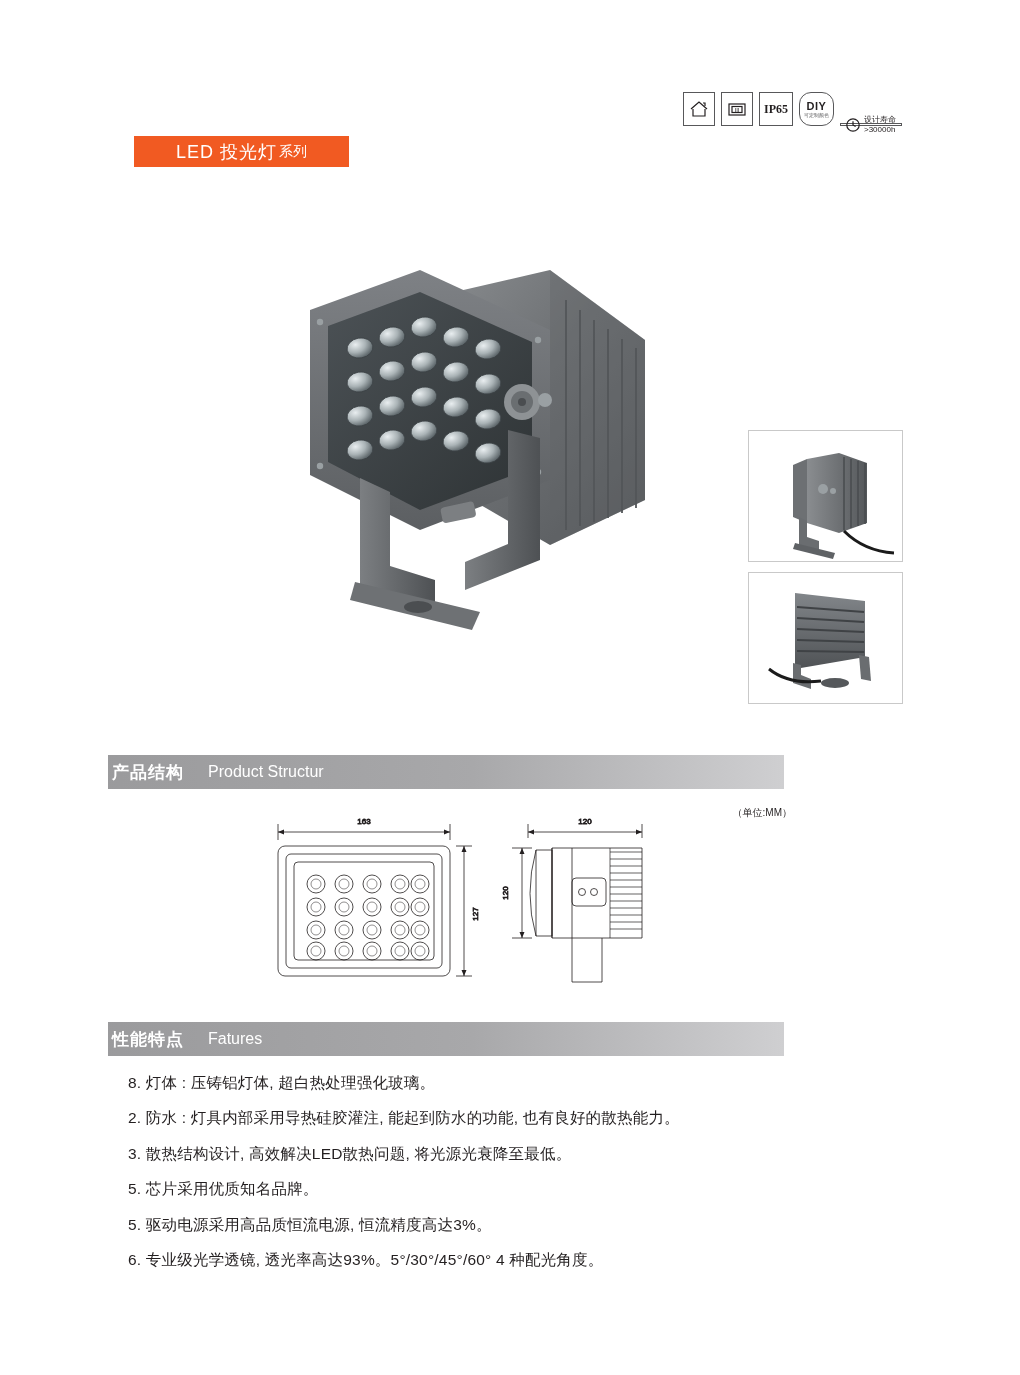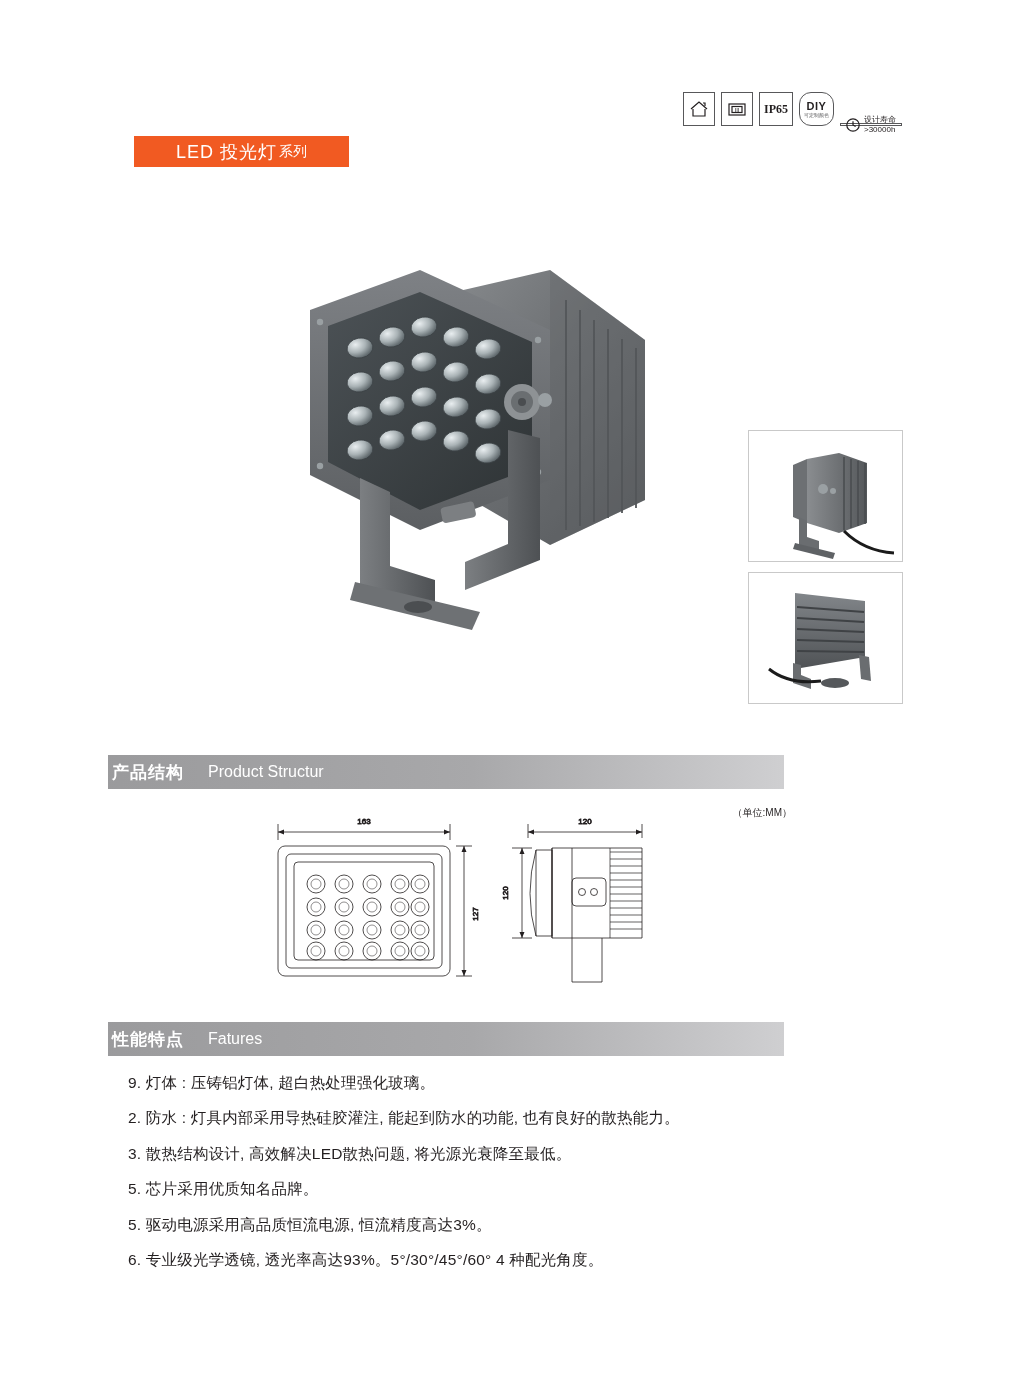--- a/index.html
+++ b/index.html
@@ -517,19 +517,19 @@
   </svg>
 </div>
 
 <div class="section-bar" id="bar-features">
   <span class="bar-left"></span>
   <span class="cn">性能特点</span>
   <span class="en">Fatures</span>
 </div>
 
 <div class="features">
-  <div class="feature-item">9. 灯体 : 压铸铝灯体, 超白热处理强化玻璃。</div>
+  <div class="feature-item">8. 灯体 : 压铸铝灯体, 超白热处理强化玻璃。</div>
   <div class="feature-item">2. 防水 : 灯具内部采用导热硅胶灌注, 能起到防水的功能, 也有良好的散热能力。</div>
   <div class="feature-item">3. 散热结构设计, 高效解决LED散热问题, 将光源光衰降至最低。</div>
   <div class="feature-item">5. 芯片采用优质知名品牌。</div>
   <div class="feature-item">5. 驱动电源采用高品质恒流电源, 恒流精度高达3%。</div>
   <div class="feature-item">6. 专业级光学透镜, 透光率高达93%。5°/30°/45°/60° 4 种配光角度。</div>
 </div>
 
 </body></html>

